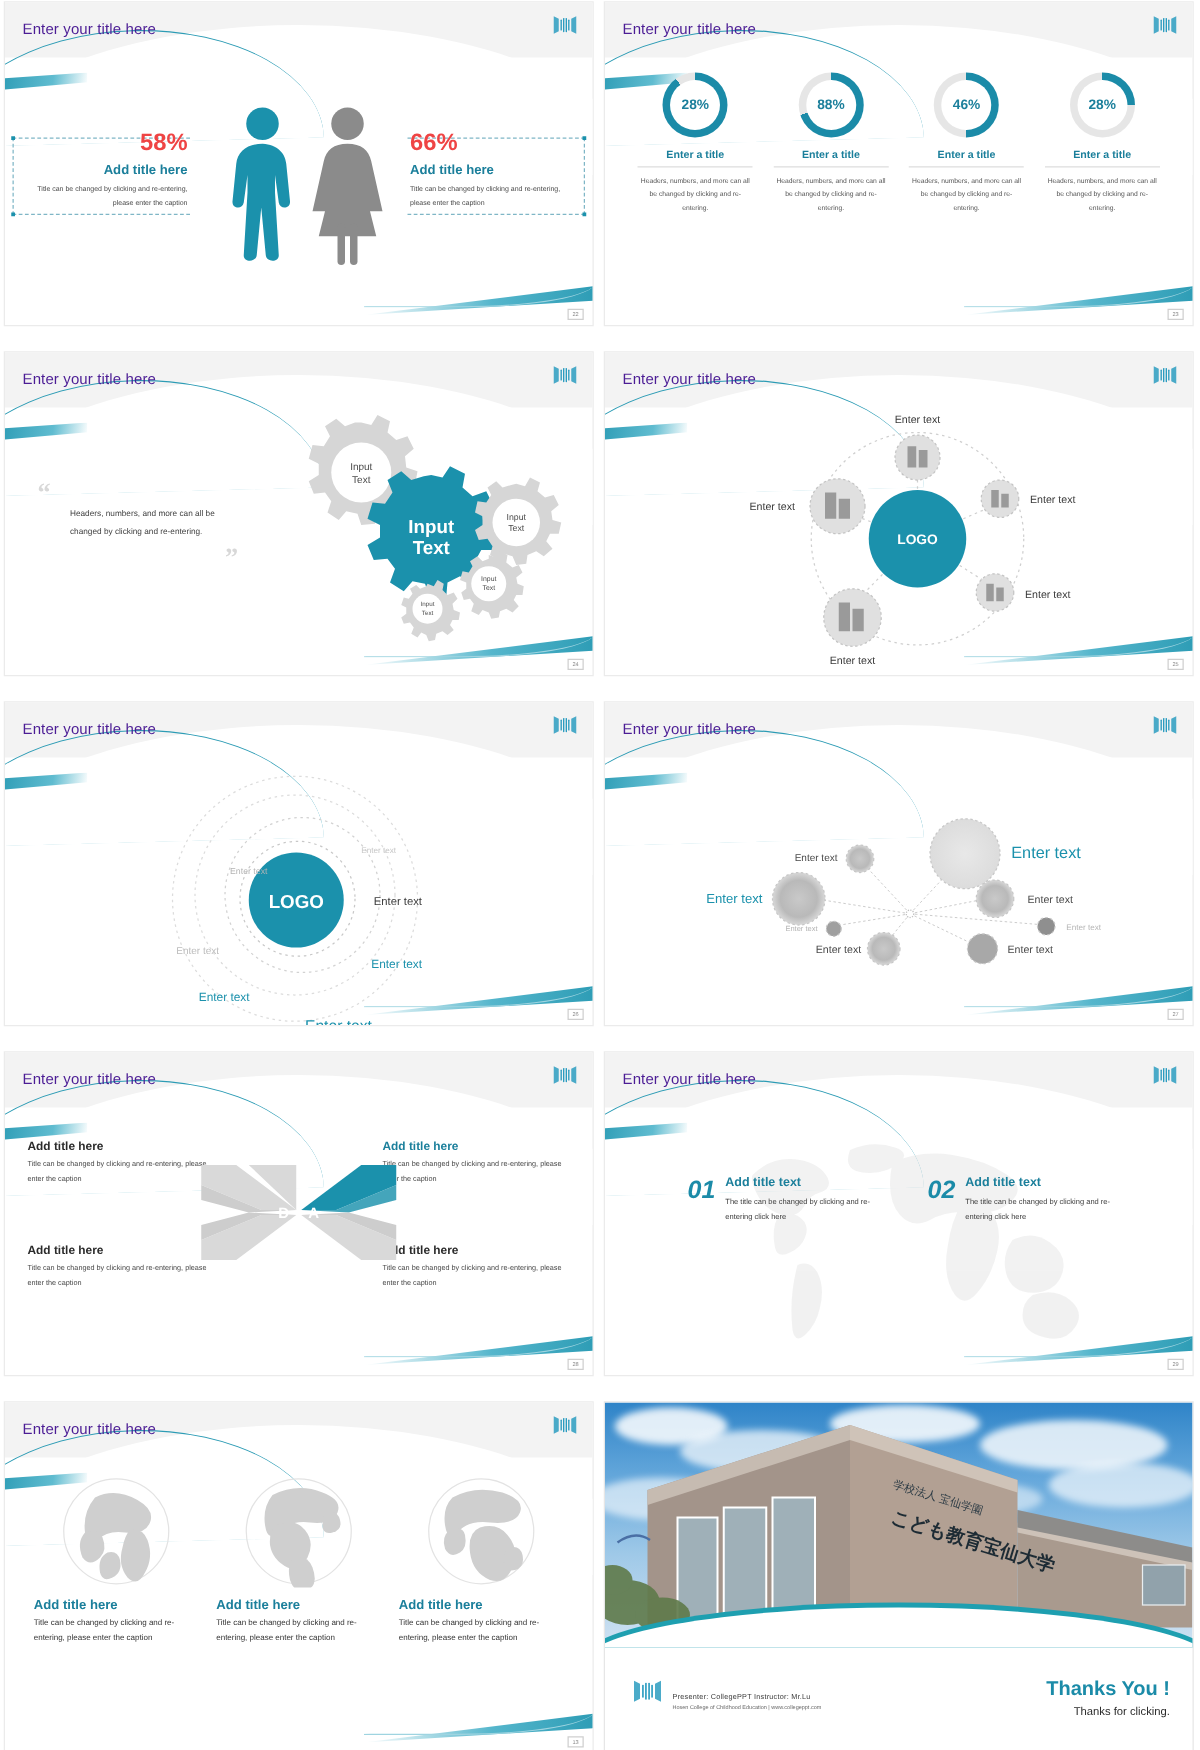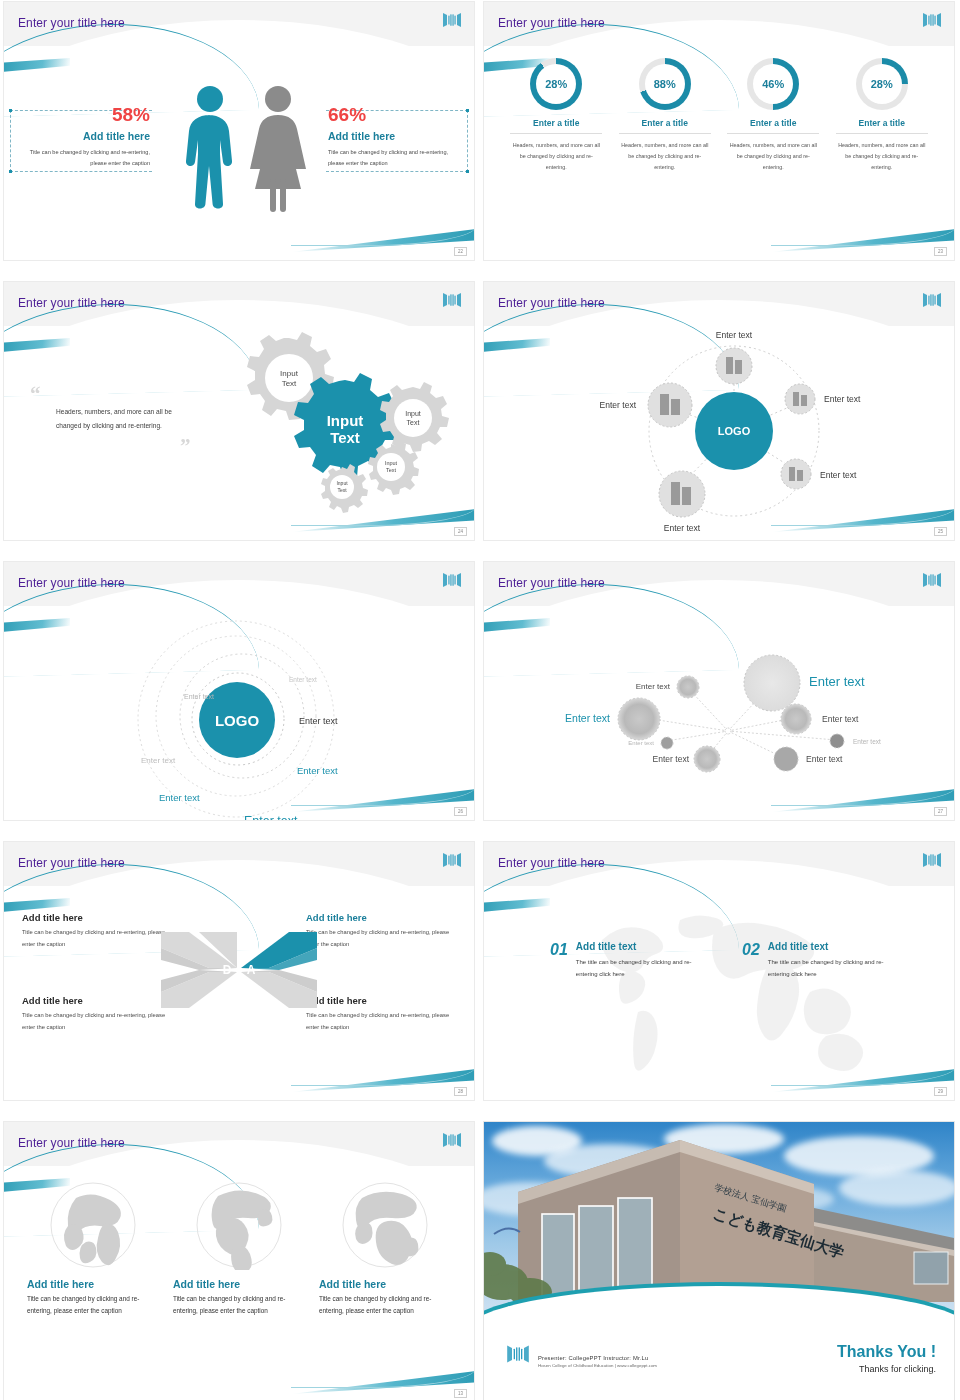--- a/index.html
+++ b/index.html
@@ -112,21 +112,21 @@
   .qtxt{ font-size:6.6px; color:#3e3e3e; line-height:2.2; margin:4px 0 0 26px; }
   .qm2{ font-size:21px; color:#d8d8d8; font-weight:bold; margin-left:150px; font-family:"Liberation Serif",serif;}
 
   
   .xb{ position:absolute; width:150px; }
   .xh{ font-size:9.5px; font-weight:bold; color:#2b2b2b; }
   .xh.teal{ color:#1b7f9b; }
   .xp{ font-size:5.8px; color:#4a4a4a; line-height:2.0; margin-top:4px; }
 
   
-  .num{ font-size:16px; font-weight:bold; font-style:italic; color:#1b8ba8; }
+  .num{ font-size:20px; font-weight:bold; font-style:italic; color:#1b8ba8; }
   .nh{ font-size:10px; font-weight:bold; color:#1b7f9b; }
   .np{ font-size:6px; color:#3e3e3e; line-height:2.0; margin-top:4px; }
 
   
   .gcol{ width:132px; }
   .gh{ font-size:10.5px; font-weight:bold; color:#1b7f9b; }
   .gp{ font-size:6.4px; color:#333; line-height:1.9; margin-top:3px; }
 
   
   .photo{ position:absolute; left:0; top:0; width:100%; height:196px; overflow:hidden;

